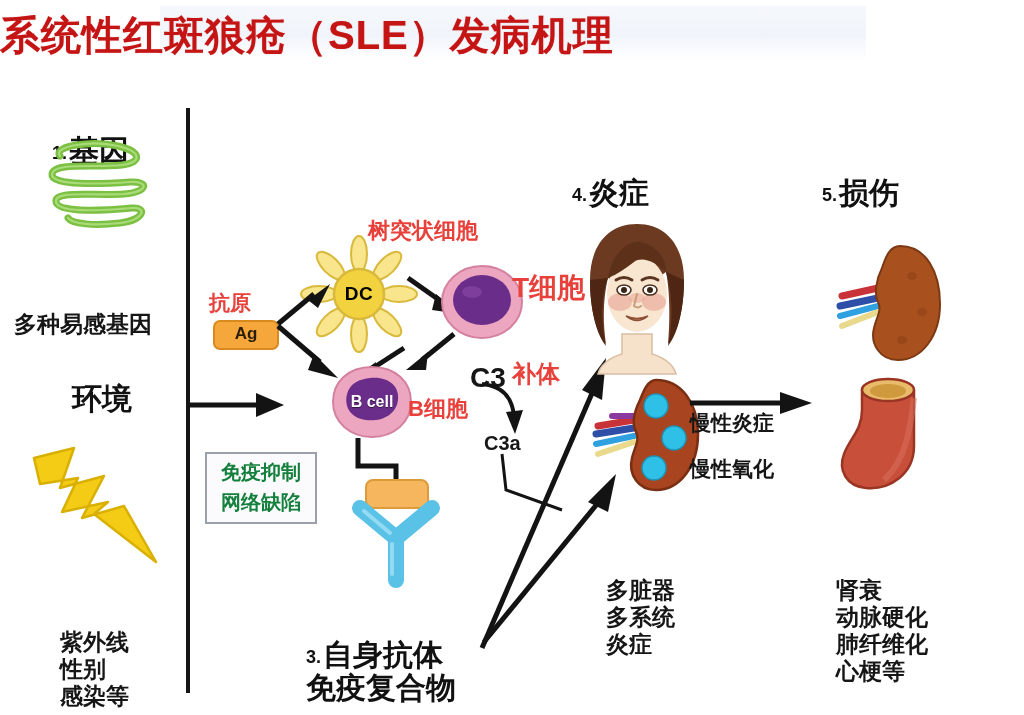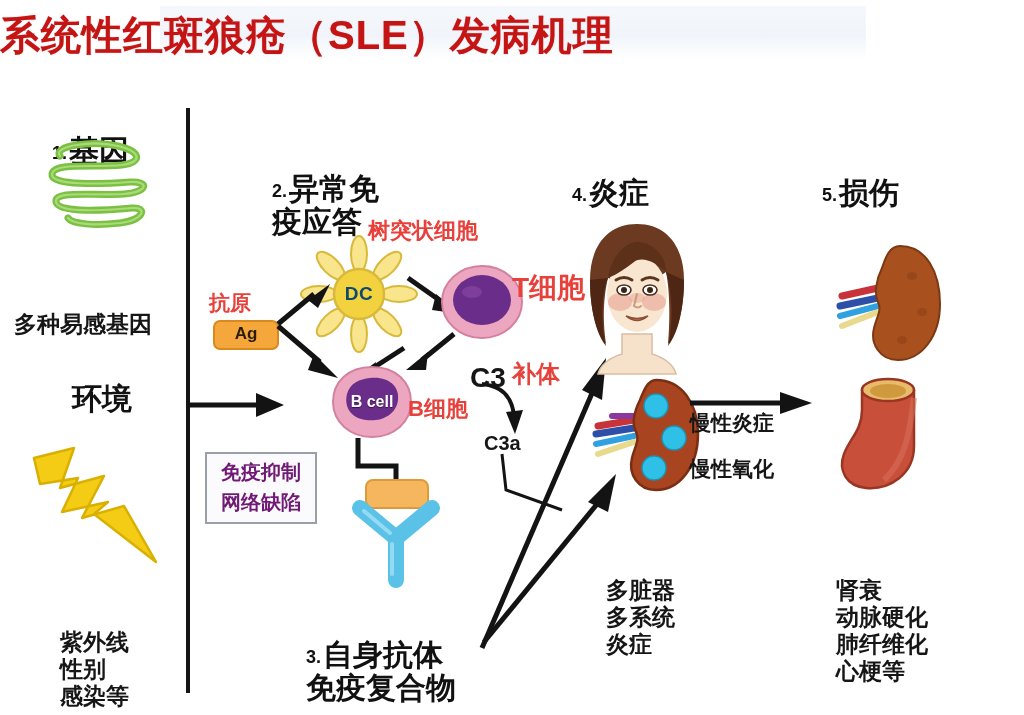--- a/index.html
+++ b/index.html
@@ -88,21 +88,21 @@
     text-align: center;
     line-height: 24px;
   }
   #ag-label { left: 209px; top: 291px; font-size: 21px; }
 
   
   #dc-wrap { left: 305px; top: 240px; width: 108px; height: 108px; }
   #dc-text {
     left: 305px; top: 240px; width: 108px; height: 108px;
     display: flex; align-items: center; justify-content: center;
-    font-size: 19px; font-weight: bold; color: #0c4a6e;
+    font-size: 19px; font-weight: bold; color: #000000;
     letter-spacing: .5px;
     pointer-events: none;
   }
 
   
   .cell-label {
     position: absolute;
     display: flex; align-items: center; justify-content: center;
     color: #ffffff;
     font-weight: bold;
@@ -110,21 +110,21 @@
     text-shadow: 0 1px 1px rgba(0,0,0,.55);
     pointer-events: none;
   }
 
   
   #immbox {
     left: 205px; top: 452px;
     width: 112px; height: 72px;
     border: 2px solid #9aa0aa;
     background: #fbfbfd;
-    color: #701a75;
+    color: #15803d;
     font-weight: bold;
     font-size: 20px;
     line-height: 1.5;
     text-align: center;
     padding-top: 3px;
     box-sizing: border-box;
     white-space: pre-line;
   }
 
   
@@ -176,24 +176,20 @@
 性别
 感染等</div>
 
   <div class="abs" style="left:186px; top:385px;">
     <svg width="110" height="40" viewBox="0 0 110 40">
       <line x1="2" y1="20" x2="72" y2="20" stroke="#131313" stroke-width="5"></line>
       <polygon points="70,8 98,20 70,32" fill="#131313"></polygon>
     </svg>
   </div>
 
-  <div class="abs h-black" style="left:272px; top:138px; font-size:30px;">
-    <span class="num">2.</span><span>异常免
-疫应答</span>
-  </div>
 
   <div class="abs t-red" style="left:368px; top:218px; font-size:22px;">树突状细胞</div>
 
   <div class="abs t-red" id="ag-label">抗原</div>
   <div class="abs" id="ag-box">Ag</div>
 
   <div class="abs" id="dc-wrap">
     <svg width="108" height="108" viewBox="0 0 108 108">
       <g fill="#f8e58c" stroke="#d9b93c" stroke-width="2">
         <g transform="translate(54,54)">

